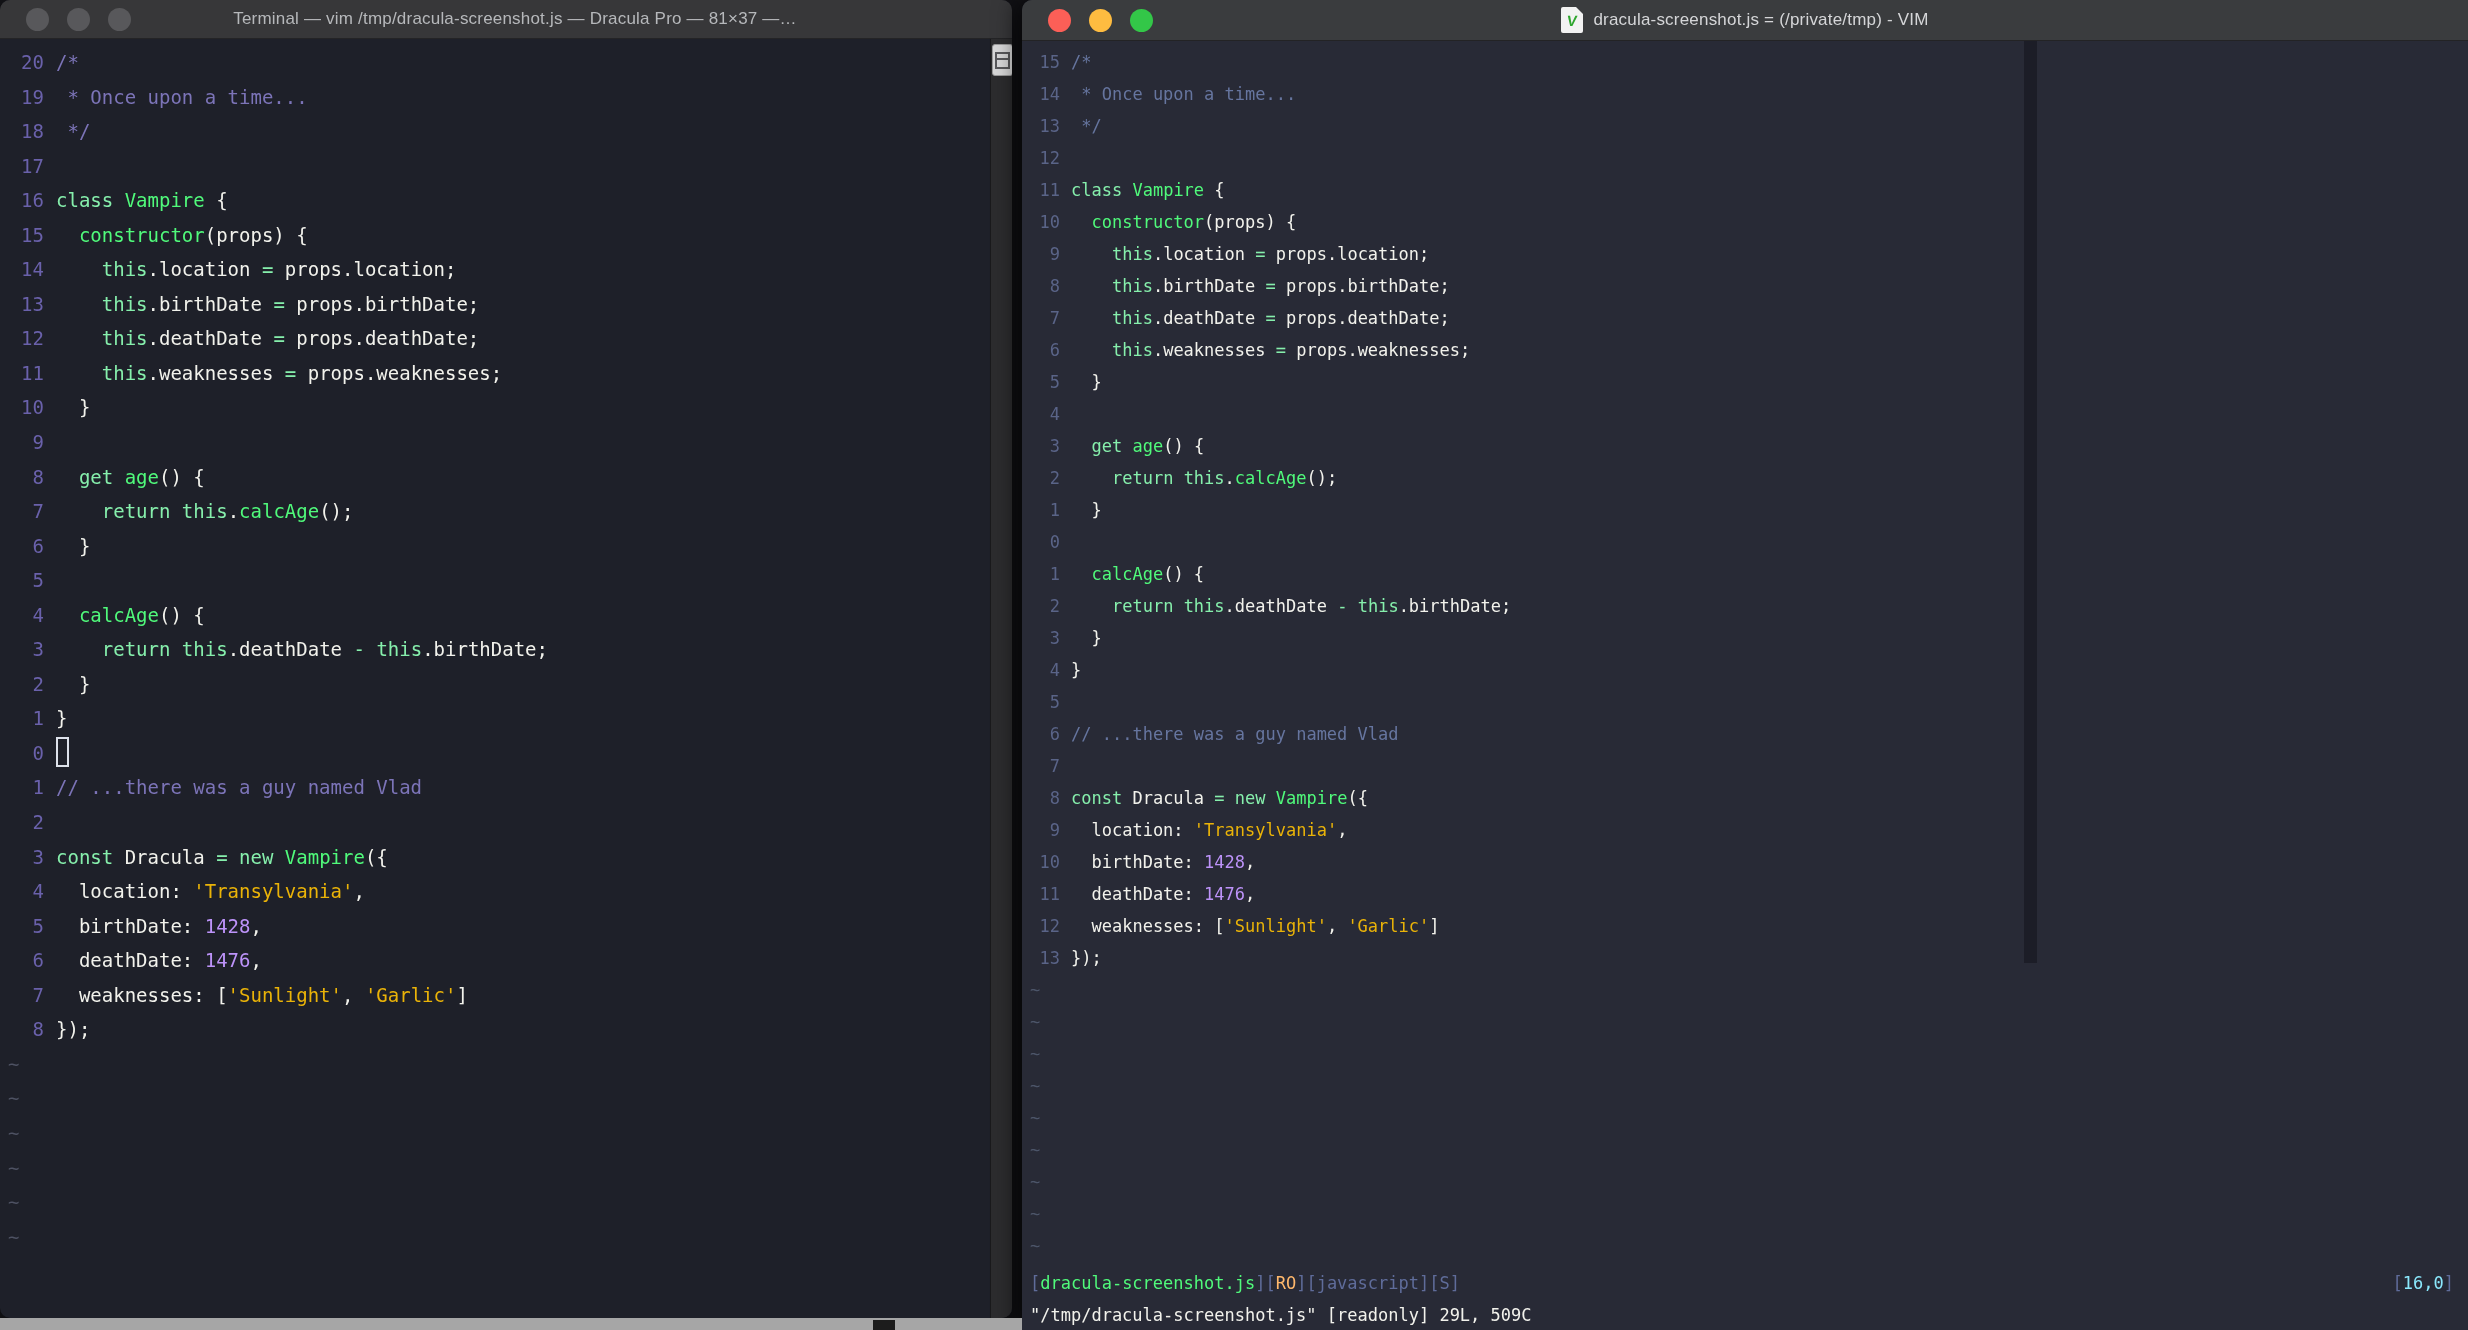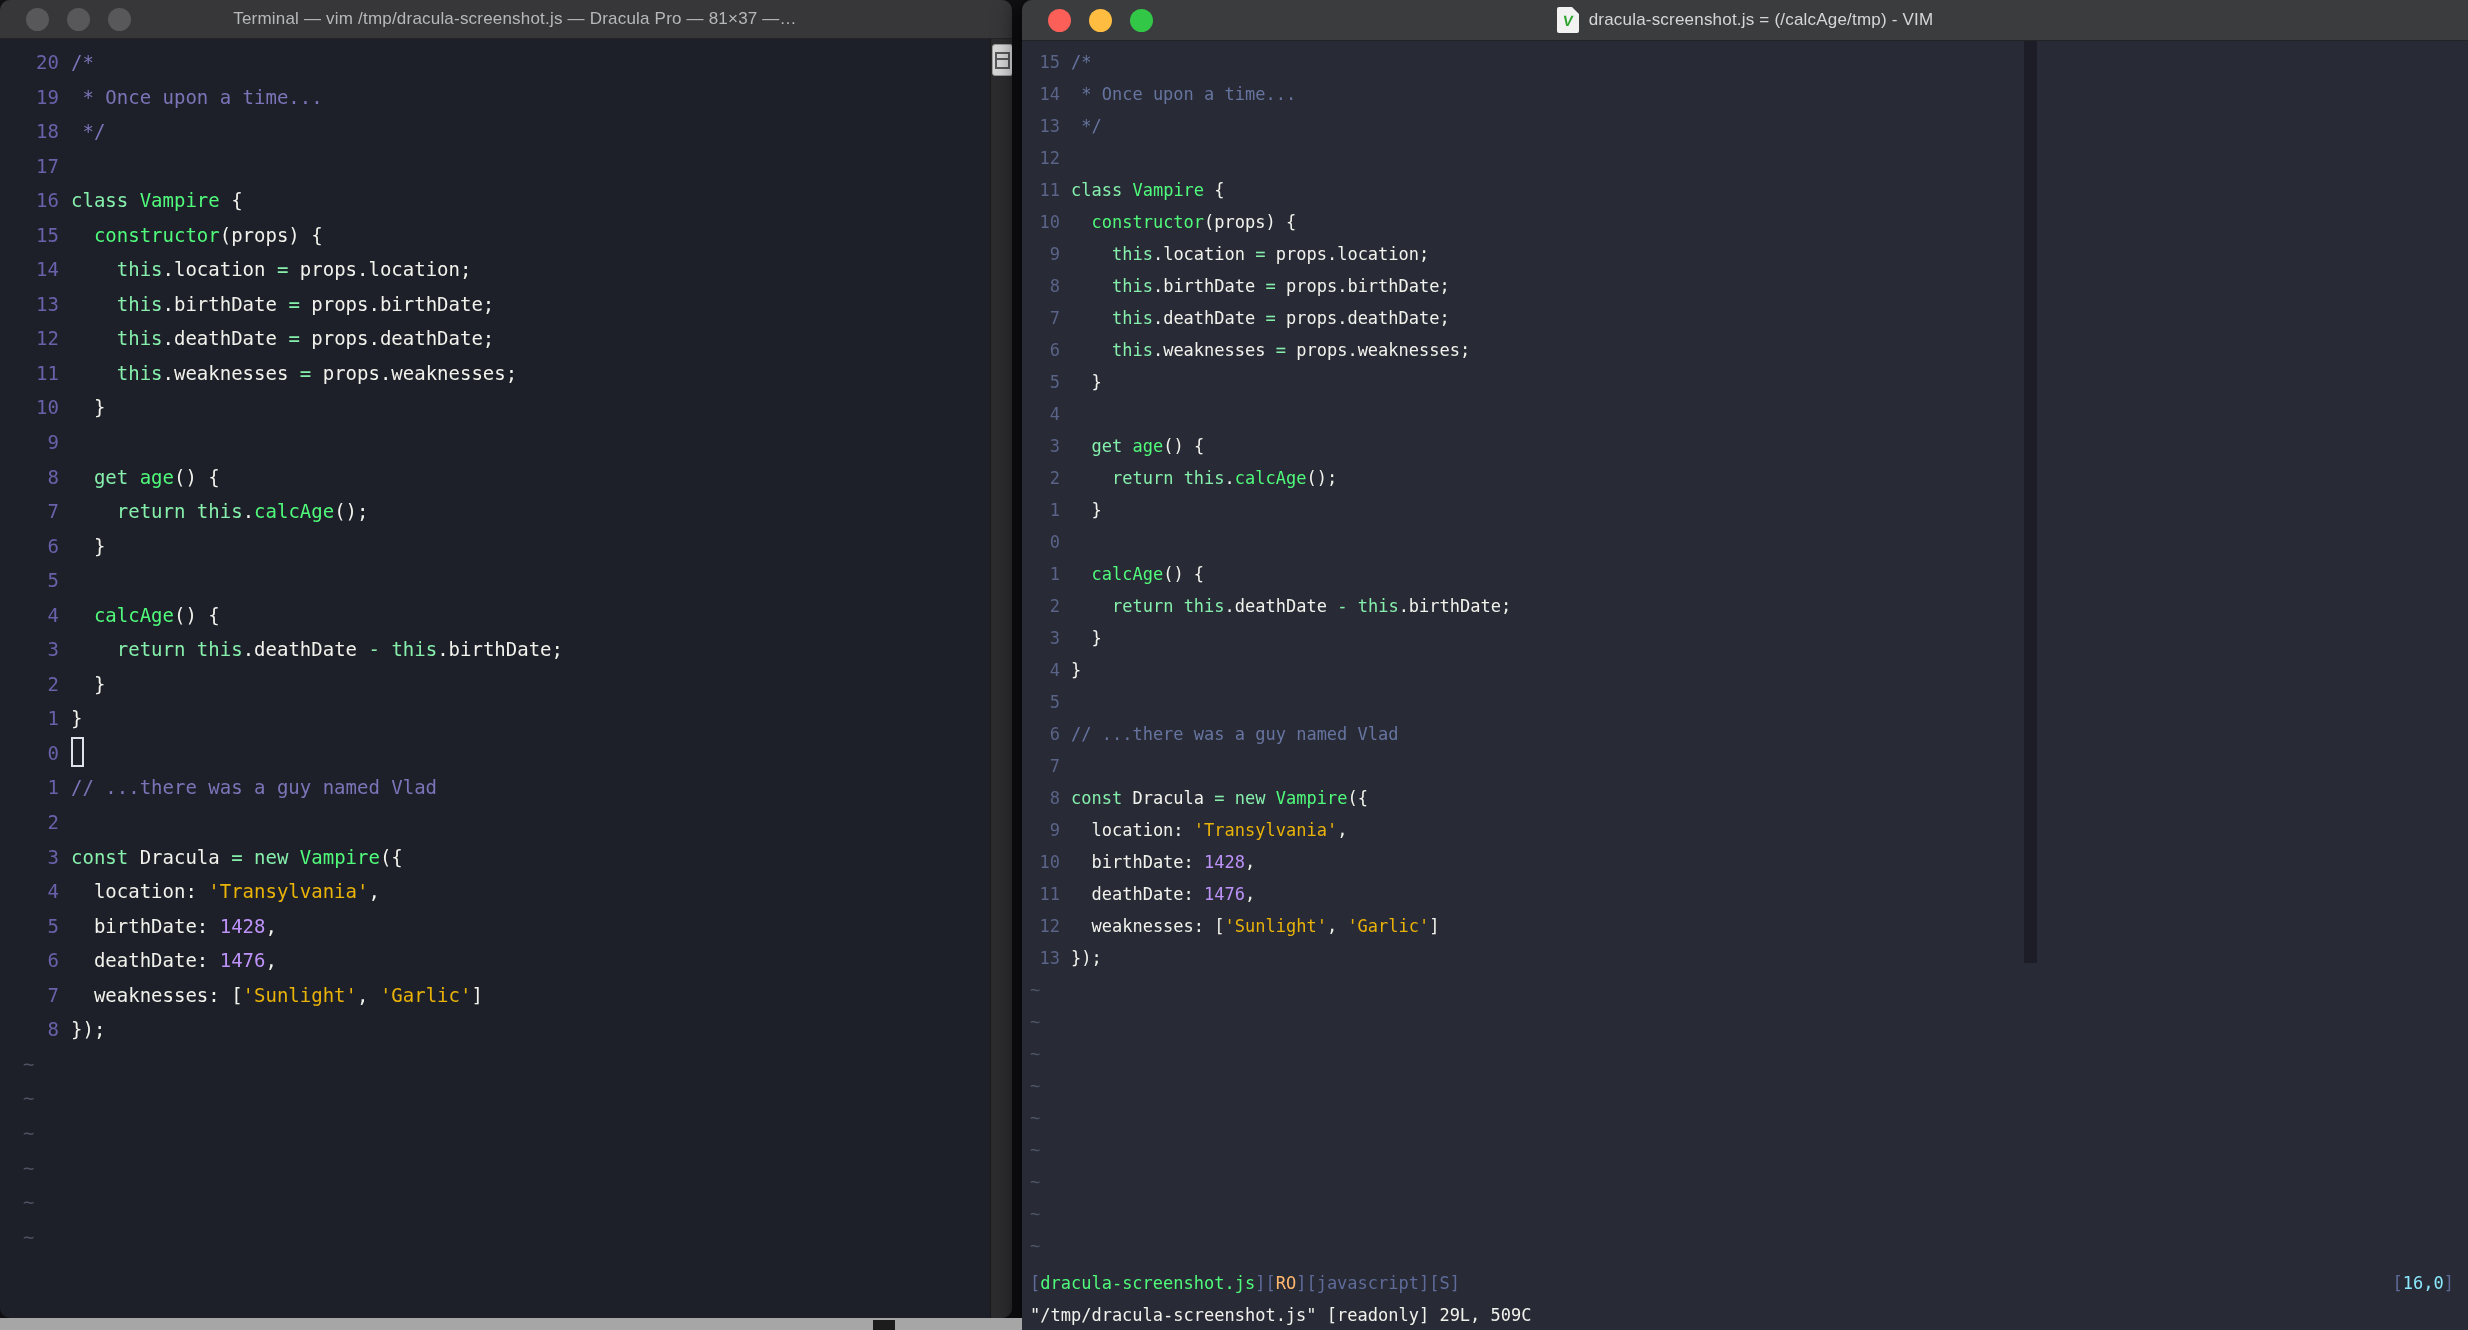--- a/index.html
+++ b/index.html
@@ -45,21 +45,21 @@
   #left-window  .term-body { top:39px; bottom:0; }
   #right-window .term-body { top:41px; bottom:0; }
 
   .buffer { position:absolute; left:0; top:0; right:0; }
   .trow { display:flex; align-items:center; white-space:pre; }
   #left-window  .trow { height:34.55px; font:19px/34.55px "DejaVu Sans Mono", monospace; padding-left:8px; }
   #right-window .trow { height:32px;    font:17px/32px   "DejaVu Sans Mono", monospace; padding-left:8px; }
   .ln { display:inline-block; text-align:right; }
   #left-window  .ln { width:36px; margin-right:12px; color:#6a61ab; }
   #right-window .ln { width:30px; margin-right:11px; color:#5a6488; }
-  #left-window  .buffer { padding-top:6px;padding-left:15px; }
+  #left-window  .buffer { padding-top:6px; }
   #right-window .buffer { padding-top:5px; }
   .tilde-row span { }
   #left-window  .tilde { color:#4e5263; }
   #right-window .tilde { color:#4c5569; }
 
   
   .tk-t { color:#f2f2ec; }
   .tk-k { color:#86efac; }
   .tk-f { color:#50fa7b; }
   .tk-s { color:#eab308; }
@@ -178,21 +178,21 @@
   <div class="titlebar">
     <div class="lights">
       <span class="light red" style="background: rgb(252, 95, 87);"></span>
       <span class="light yellow" style="background: rgb(254, 188, 64);"></span>
       <span class="light green" style="background: rgb(51, 199, 72);"></span>
     </div>
     <div class="title-wrap">
       <span class="doc-icon">
           <b>V</b>
         </span>
-      <span class="title-text">dracula-screenshot.js = (/calcAge/tmp) - VIM</span>
+      <span class="title-text">dracula-screenshot.js = (/private/tmp) - VIM</span>
     </div>
   </div>
   <div class="term-body">
     <div class="buffer">
         <div class="trow"><span class="ln">15</span><span><span class="tk-c">/*</span></span></div>
         <div class="trow"><span class="ln">14</span><span><span class="tk-c"> * Once upon a time...</span></span></div>
         <div class="trow"><span class="ln">13</span><span><span class="tk-c"> */</span></span></div>
         <div class="trow"><span class="ln">12</span><span></span></div>
         <div class="trow"><span class="ln">11</span><span><span class="tk-k">class</span><span class="tk-t"> </span><span class="tk-f">Vampire</span><span class="tk-t"> {</span></span></div>
         <div class="trow"><span class="ln">10</span><span><span class="tk-t">  </span><span class="tk-f">constructor</span><span class="tk-t">(props) {</span></span></div>

